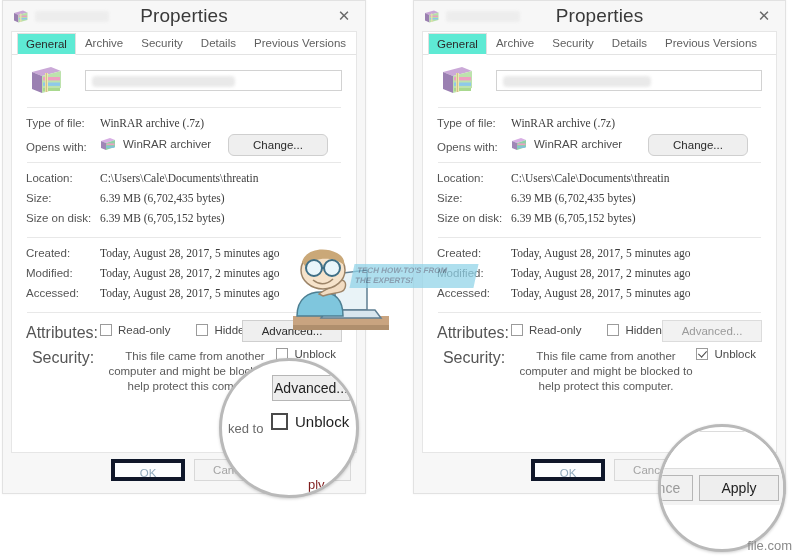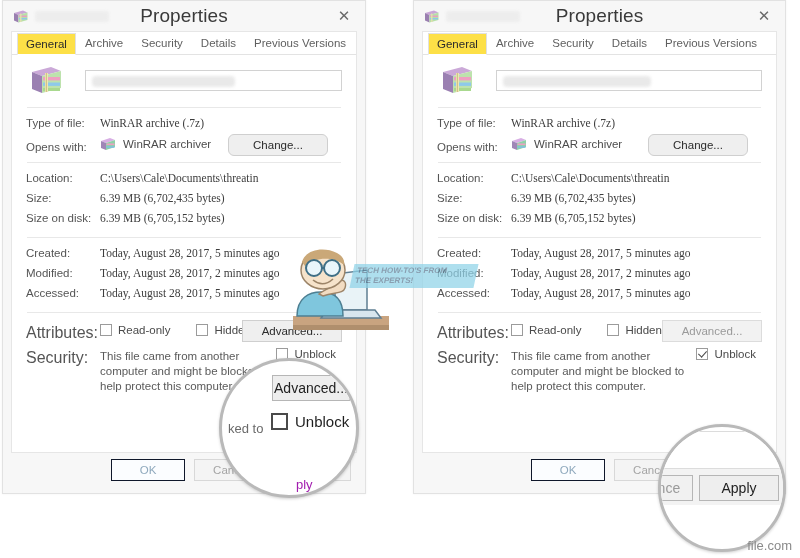--- a/index.html
+++ b/index.html
@@ -82,21 +82,21 @@
     color: #5f5f5f;
     padding: 3px 8px 4px 8px;
     height: 22px;
     line-height: 15px;
     border: 1px solid transparent;
     border-bottom: none;
     white-space: nowrap;
   }
   .tab.sel {
     color: #2b2b2b;
-    background: #fde047;
+    background: #5eead4;
     border-color: #e0e0e0;
     border-bottom: 1px solid #ffffff;
     margin-bottom: -1px;
   }
 
   .page { padding: 0 14px; position: relative; }
 
   .filerow {
     display: flex;
     align-items: center;
@@ -166,21 +166,21 @@
     content: "";
     position: absolute;
     left: 3px; top: 0px;
     width: 4px; height: 7px;
     border: solid #4a4a4a;
     border-width: 0 1.5px 1.5px 0;
     transform: rotate(42deg);
   }
   .cbtext { font-size: 11.5px; color: #4a4a4a; margin-right: 26px; }
 
-  .sec-row { display: flex; padding: 3px 0 0 0; position: relative; }
+  .sec-row { display: flex; padding: 3px 0 0 0; position: relative; text-align: center; }
   .sec-text { font-size: 11.5px; color: #5a5a5a; line-height: 15px; width: 190px; }
 
   .footer {
     position: absolute;
     left: 8px; right: 8px; bottom: 8px;
     height: 30px;
     display: flex;
     justify-content: flex-end;
     align-items: center;
     gap: 9px;
@@ -188,21 +188,21 @@
   }
   .fbtn {
     width: 74px; height: 22px;
     font-size: 11.5px;
     line-height: 20px;
     text-align: center;
     border: 1px solid #d8d8d8;
     background: #f4f4f4;
     color: #a5a5a5;
   }
-  .fbtn.focus { border: 1px solid #0f172a; color: #8fa9bd; background:#fbfdff; }
+  .fbtn.focus { border: 4px solid #0f172a; color: #8fa9bd; background:#fbfdff; }
 
   
   .mag {
     position: absolute;
     border-radius: 50%;
     background: #ffffff;
     border: 3px solid #b9b9b9;
     box-shadow: 0 1px 3px rgba(0,0,0,0.18), inset 0 0 0 1px #fff;
     overflow: hidden;
   }
@@ -570,21 +570,21 @@
   </div>
 
   <div class="mag" style="left:219px; top:358px; width:140px; height:140px;">
     <div class="mag-inner">
       <div class="mg-ghost" style="left:6px; top:60px;">ked to</div>
       <div class="mg-btn" style="left:50px; top:14px; width:78px;">Advanced...</div>
       <div class="mg-cb" style="left:49px; top:52px;">
         <span class="mg-box"></span>
         <span class="mg-lbl">Unblock</span>
       </div>
-      <div class="mg-ghost" style="left:74px; top:116px; color:#a21caf;">ply</div>
+      <div class="mg-ghost" style="left:86px; top:116px; color:#7f1d1d;">ply</div>
     </div>
   </div>
 
   <div class="mag" style="left:658px; top:424px; width:128px; height:128px;">
     <div class="mag-inner">
       <div style="position:absolute; left:-20px; top:4px; right:-10px; height:38px; background:#ffffff; border:1px solid #dcdcdc;"></div>
       <div style="position:absolute; left:-20px; top:42px; right:-10px; height:36px; background:#f3f3f3;"></div>
       <div class="mg-btn" style="left:-24px; top:48px; width:56px; color:#9a9a9a; background:#f1f1f1;">ance</div>
       <div class="mg-btn" style="left:38px; top:48px; width:80px;">Apply</div>
     </div>

